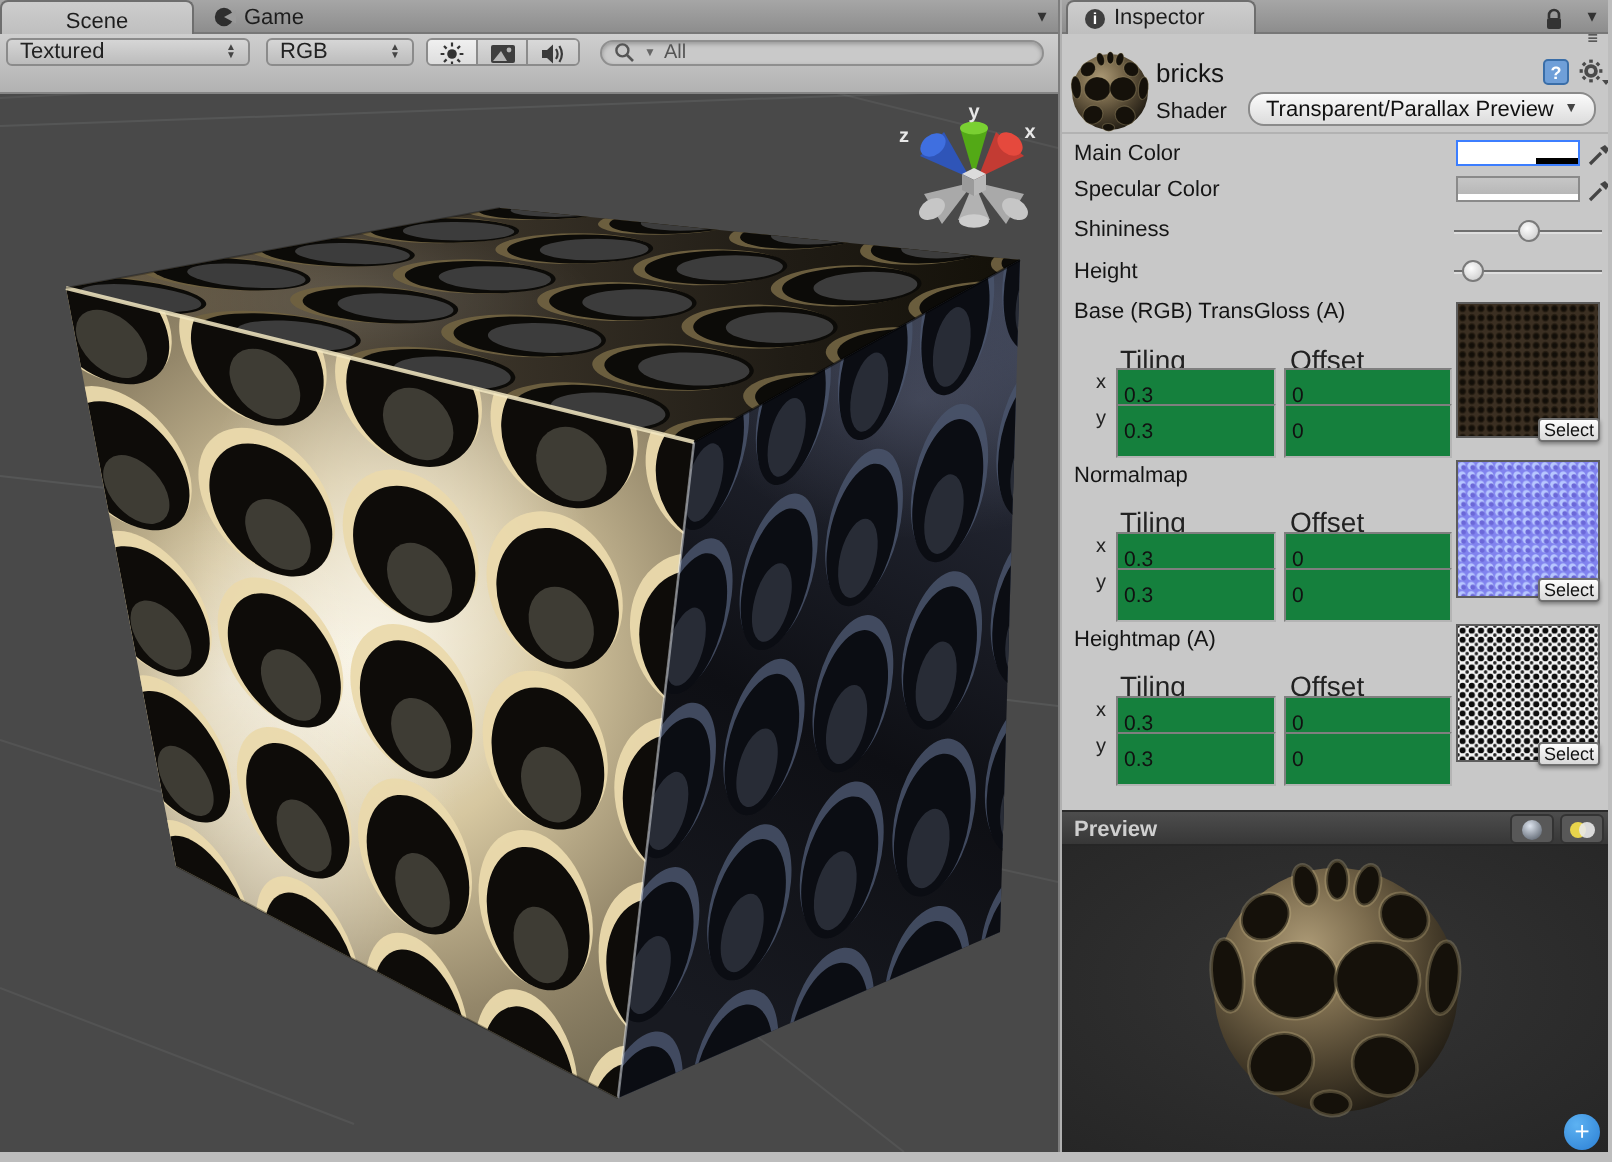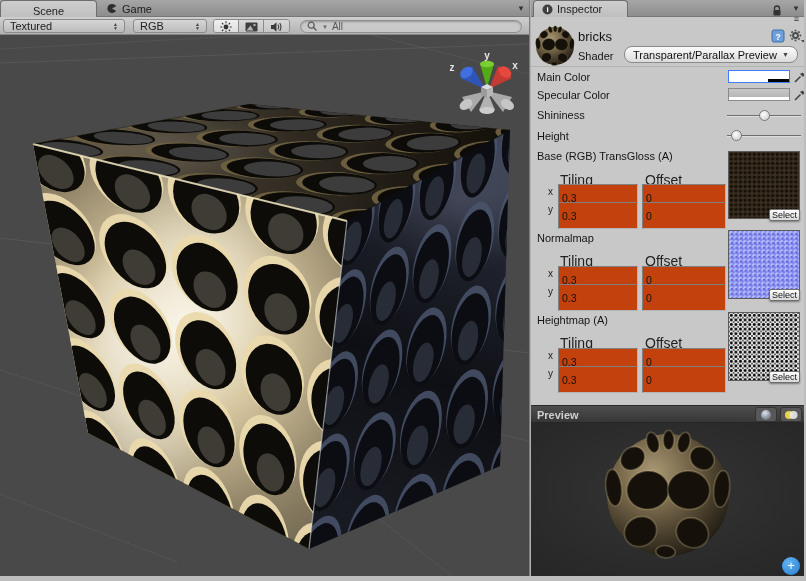--- a/index.html
+++ b/index.html
@@ -11,21 +11,21 @@
   .splitter{position:absolute;left:529px;top:0;width:2px;height:576px;background:#b0b0b0;border-left:1px solid #7d7d7d;}
   .inspector-pane{position:absolute;left:531px;top:0;width:273px;height:576px;background:#c8c8c8;overflow:hidden;}
 
   
   .tabstrip{position:absolute;left:0;top:0;right:0;height:17px;background:linear-gradient(#a6a6a6,#8d8d8d);border-bottom:1px solid #777;z-index:5;}
   .tab{position:absolute;top:0;height:17px;display:flex;align-items:center;gap:4px;padding:0 8px;font-size:11px;color:#1d1d1d;}
   .tab.active{background:linear-gradient(#cdcdcd,#bfbfbf);border:1px solid #6e6e6e;border-bottom:none;border-radius:4px 4px 0 0;}
   .pane-menu{position:absolute;right:4px;top:3px;font-size:9px;color:#333;letter-spacing:1px;line-height:11px;cursor:default;}
 
   
-  .toolbar{position:absolute;left:0;top:17px;width:529px;height:18px;background:linear-gradient(#cfcfcf,#b2b2b2);border-bottom:1px solid #858585;z-index:5;display:block;}
+  .toolbar{position:absolute;left:0;top:17px;width:529px;height:30px;background:linear-gradient(#cfcfcf,#b2b2b2);border-bottom:1px solid #858585;z-index:5;display:block;}
   .dd{position:absolute;top:2px;height:14px;background:linear-gradient(#d6d6d6,#bcbcbc);border:1px solid #8b8b8b;border-radius:3px;font-size:11px;color:#222;display:flex;align-items:center;padding:0 6px;}
   .dd .updown{margin-left:auto;display:flex;flex-direction:column;line-height:4px;font-size:5px;color:#444;}
   .btn-group{position:absolute;left:213px;top:2px;height:14px;display:flex;border:1px solid #8b8b8b;border-radius:3px;overflow:hidden;}
   .tbtn{width:25px;height:14px;background:linear-gradient(#d9d9d9,#c2c2c2);border-right:1px solid #8b8b8b;display:flex;align-items:center;justify-content:center;}
   .tbtn:last-child{border-right:none;}
   .tbtn.on{background:linear-gradient(#f0f0f0,#dadada);}
   .search{position:absolute;left:300px;top:3px;width:222px;height:13px;border:1px solid #8f8f8f;border-radius:7px;background:#c9c9c9;box-shadow:inset 0 1px 2px rgba(0,0,0,.25);display:flex;align-items:center;padding:0 6px;font-size:10px;color:#555;gap:4px;}
 
   
   .viewport{position:absolute;left:0;top:0;z-index:1;}
@@ -34,21 +34,21 @@
   .insp-label{position:absolute;left:6px;font-size:11px;color:#161616;}
   .mat-title{position:absolute;left:47px;top:29px;font-size:13px;color:#141414;}
   .shader-dd{position:absolute;left:93px;top:46px;width:174px;height:17px;background:linear-gradient(#fbfbfb,#dcdcdc);border:1px solid #8a8a8a;border-radius:8px;font-size:11px;color:#111;display:flex;align-items:center;padding:0 8px;}
   .shader-dd .caret{margin-left:auto;font-size:7px;color:#444;}
   .hdr-sep{position:absolute;left:0;top:66px;width:273px;height:1px;background:#b2b2b2;}
   .swatch{position:absolute;left:197px;width:62px;height:13px;border:1px solid #8a8a8a;}
   .dropper{position:absolute;left:262px;width:12px;height:14px;}
   .slider{position:absolute;left:196px;width:74px;height:16px;}
   .slider .track{position:absolute;left:0;right:0;top:7px;height:2px;background:#6f6f6f;border-bottom:1px solid #dedede;}
   .slider .thumb{position:absolute;top:2px;width:11px;height:11px;border-radius:50%;background:radial-gradient(circle at 40% 35%,#fdfdfd,#c6c6c6);border:1px solid #7a7a7a;}
-  .field{position:absolute;height:27px;background:#c2410c;border:1px solid;border-color:#7f7f7f #b4b4b4 #b4b4b4 #7f7f7f;font-size:10.5px;color:#111;padding:0 3px;margin:0;}
+  .field{position:absolute;height:27px;background:#15803d;border:1px solid;border-color:#7f7f7f #b4b4b4 #b4b4b4 #7f7f7f;font-size:10.5px;color:#111;padding:0 3px;margin:0;}
   .rowlab{position:absolute;width:10px;text-align:right;font-size:10px;color:#222;}
   .colhdr{position:absolute;font-size:14px;color:#222;}
   .sect-title{position:absolute;left:6px;font-size:11px;color:#141414;}
   .thumb{position:absolute;left:197px;width:72px;border:1px solid #5c5c5c;}
   .select-btn{position:absolute;left:238px;width:31px;height:12px;background:linear-gradient(#fefefe,#d8d8d8);border:1px solid #6f6f6f;border-radius:2px;font-size:9px;color:#111;text-align:center;line-height:10px;box-shadow:0 1px 2px rgba(0,0,0,.4);}
 
   
   .preview-bar{position:absolute;left:0;top:405px;width:273px;height:18px;background:linear-gradient(#4d4d4d,#373737);border-top:1px solid #2a2a2a;border-bottom:1px solid #262626;}
   .preview-title{position:absolute;left:6px;top:3px;font-size:11px;font-weight:bold;color:#cfcfcf;}
   .pv-btn{position:absolute;top:1px;width:22px;height:15px;border-radius:3px;background:#585858;border:1px solid #333;display:flex;align-items:center;justify-content:center;}

